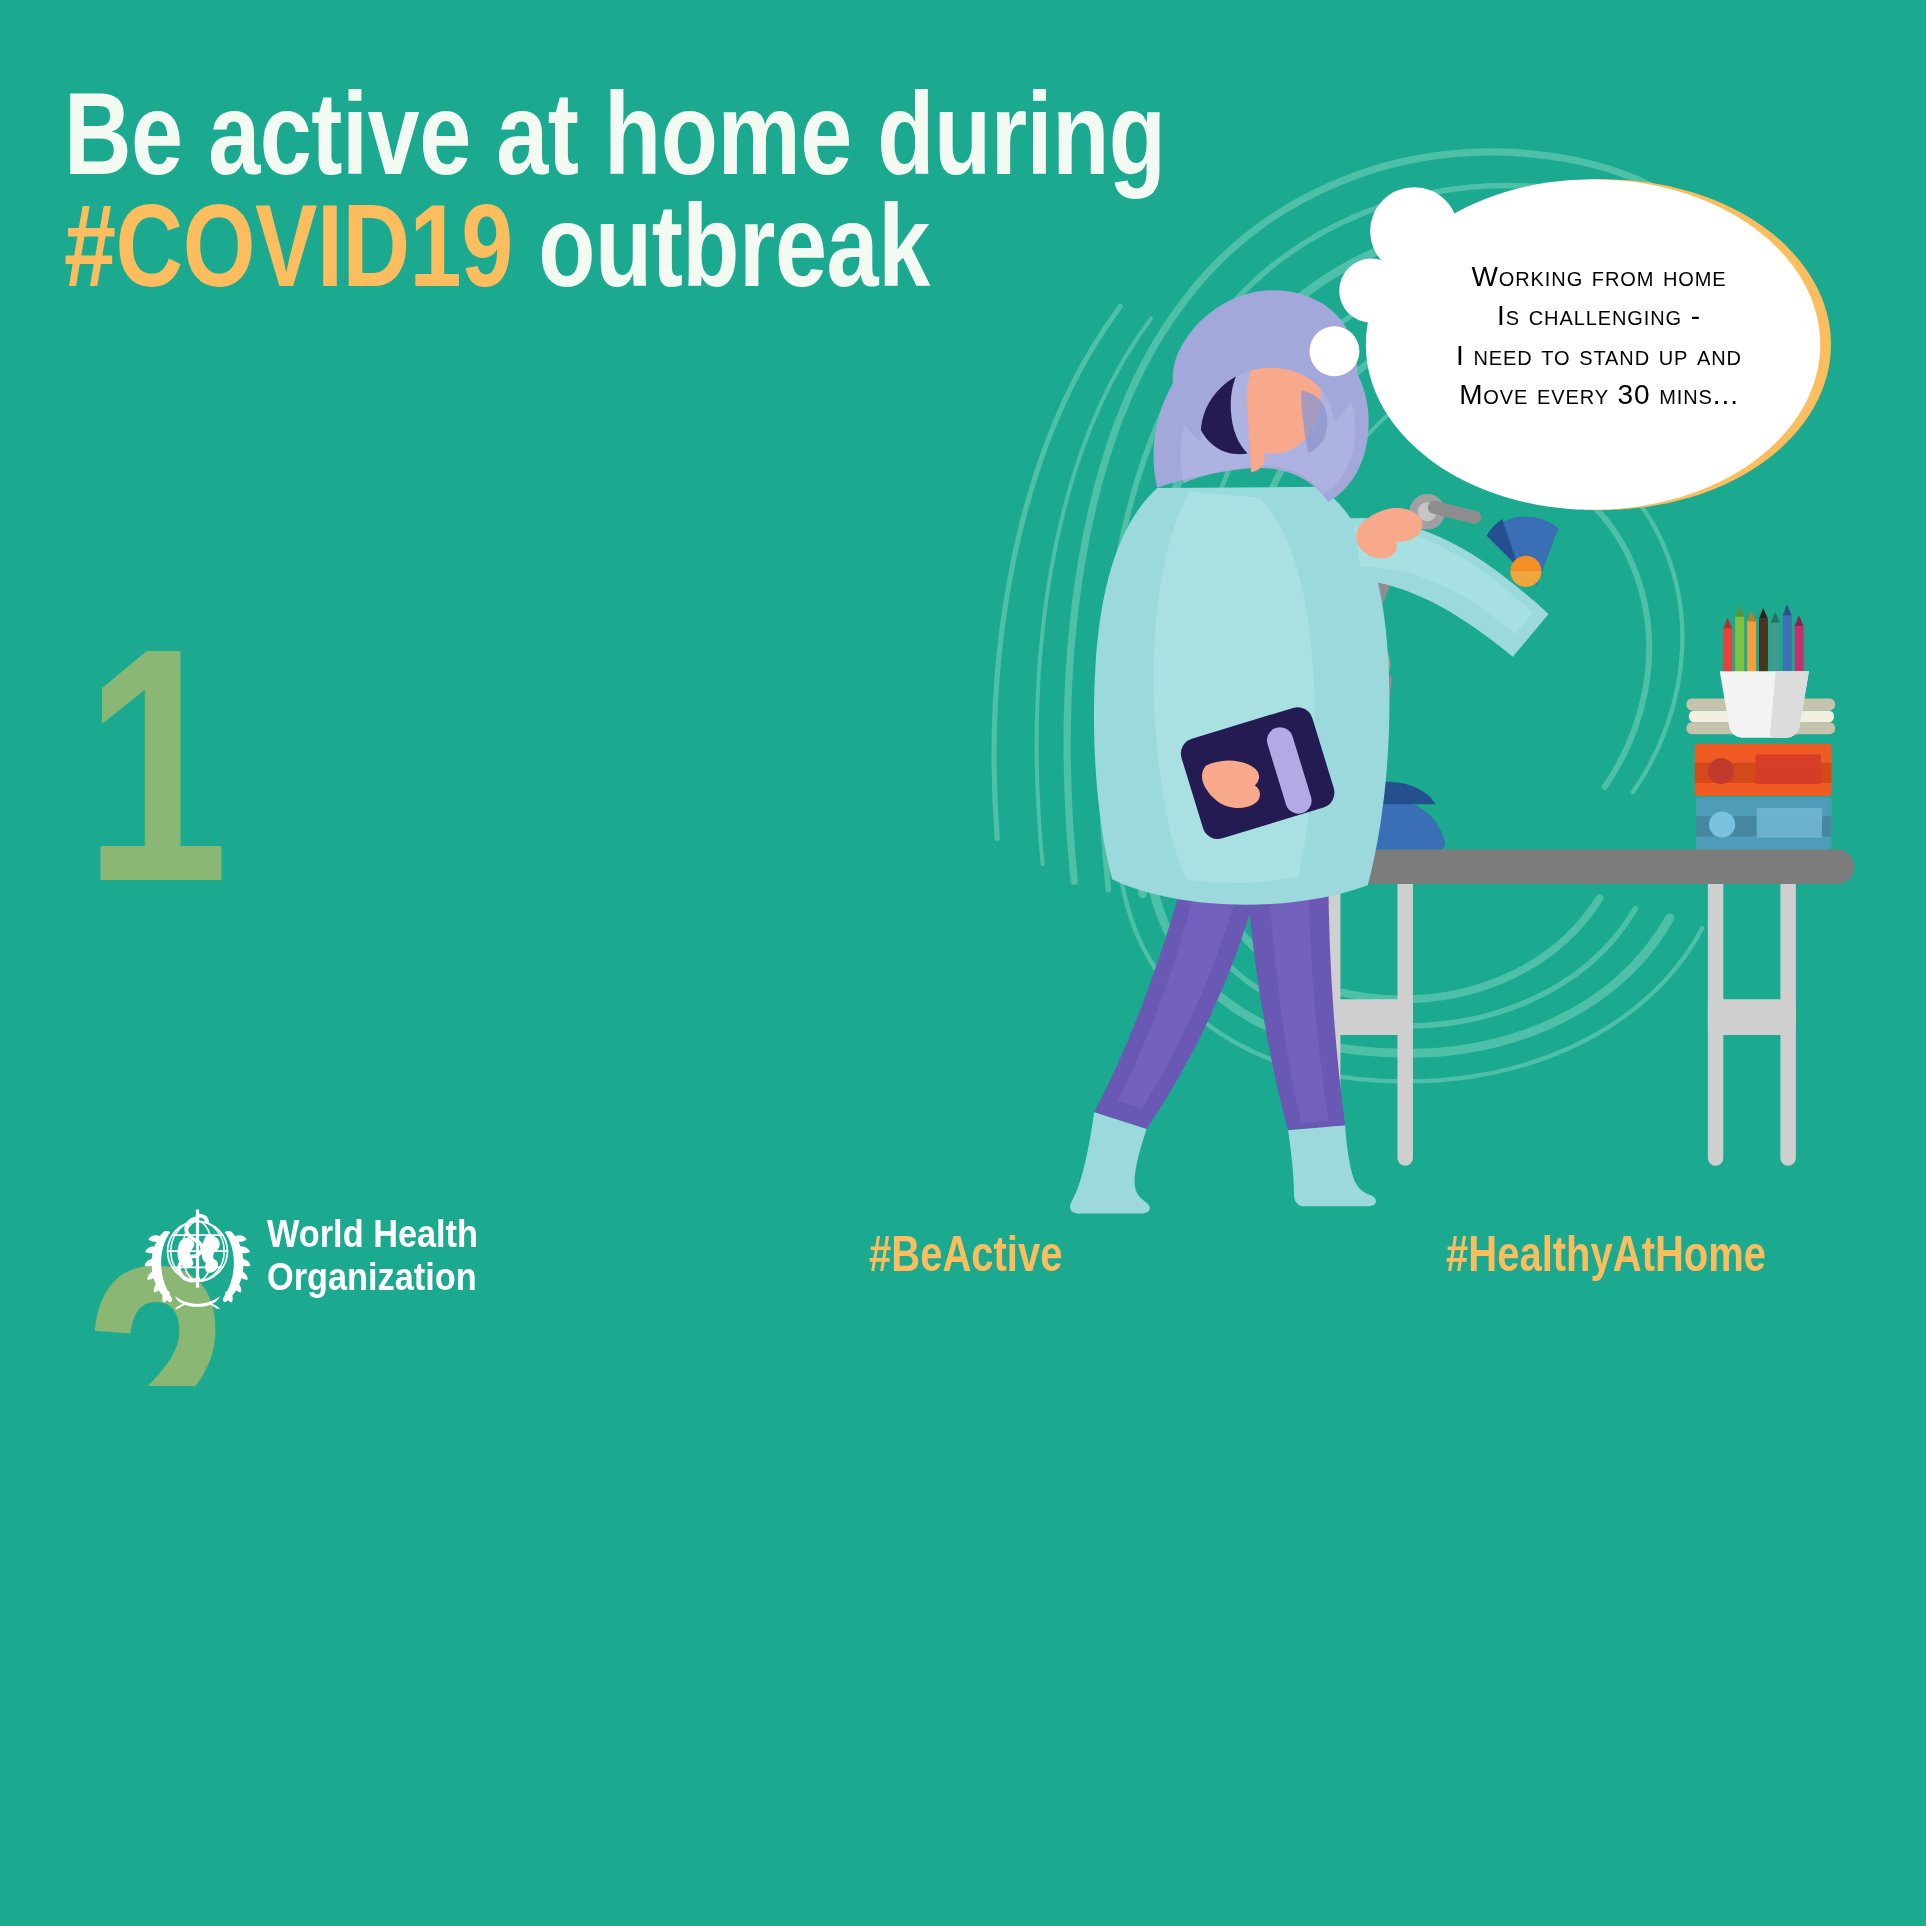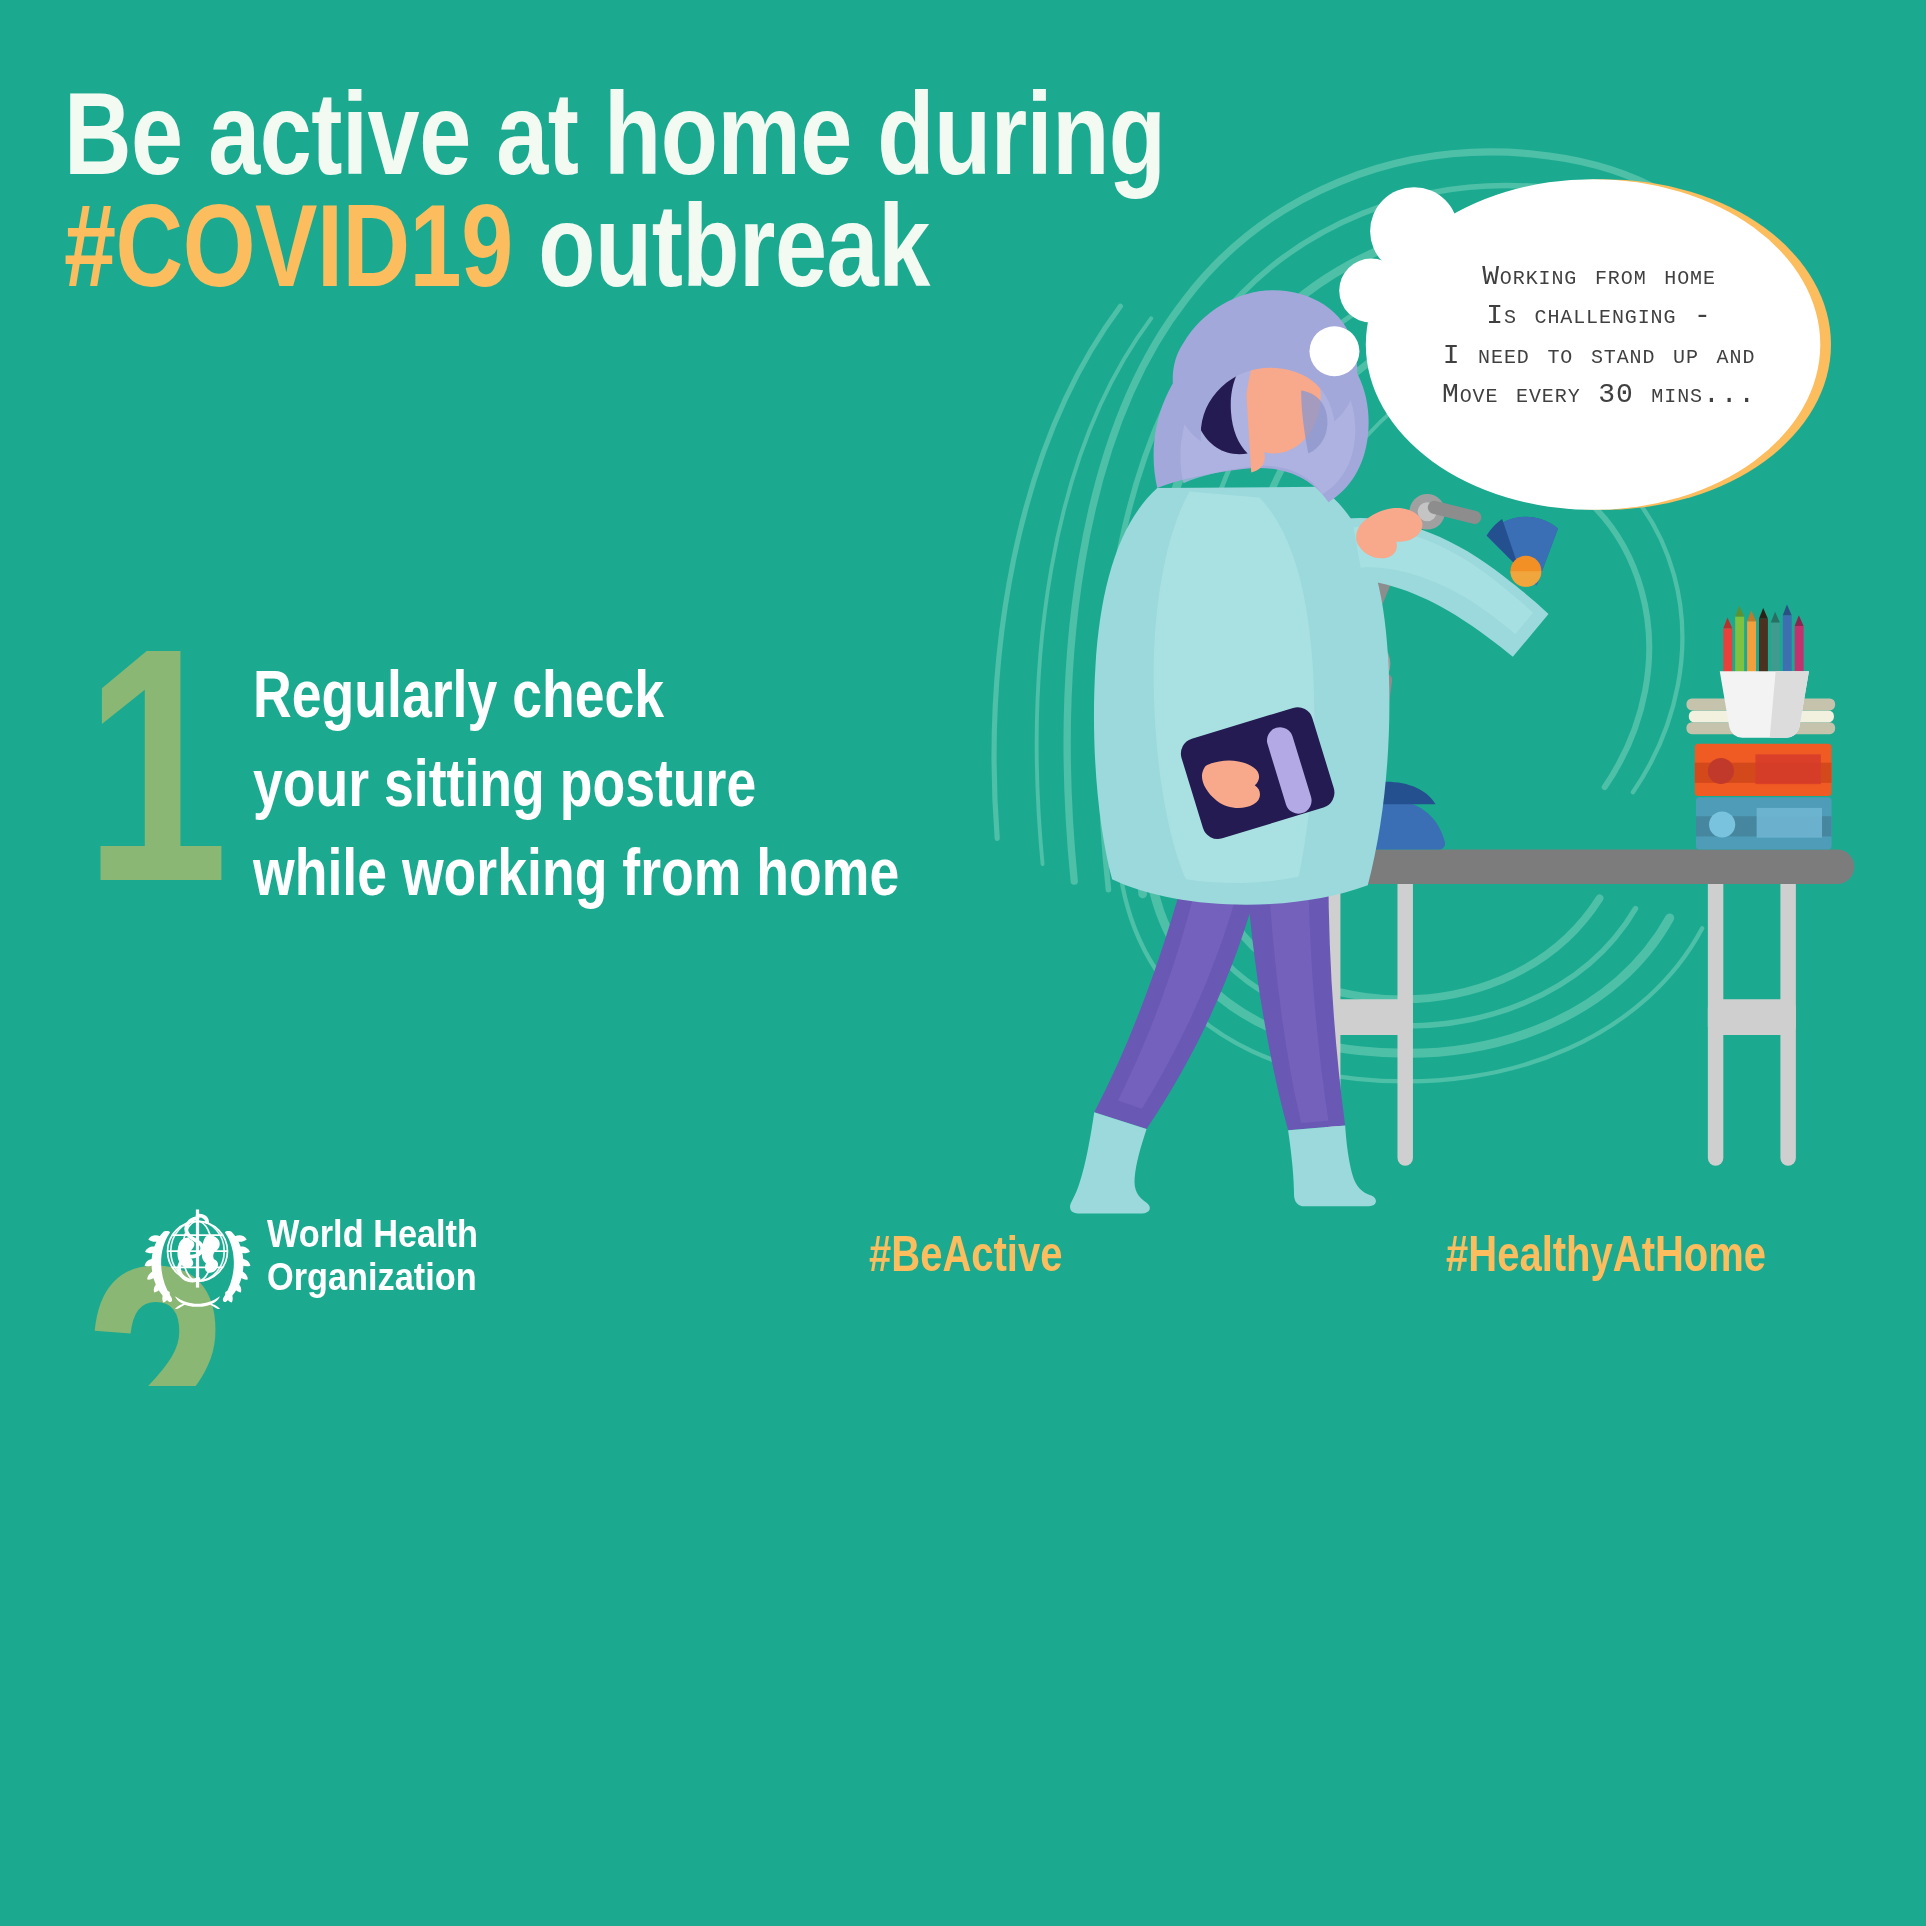--- a/index.html
+++ b/index.html
@@ -71,30 +71,29 @@
     width:476px;height:345px;
     z-index:35;
   }
   #bubble-text{
     position:absolute;left:0;top:0;width:100%;height:100%;
     display:flex;flex-direction:column;align-items:center;justify-content:center;
     padding:0 51px 18px 51px;
     z-index:2;
   }
   .bubble-line{
-    color:#404040;
+    color:#000000;
     font-size:28px;
     line-height:1.40;
     font-variant:small-caps;
     text-transform:lowercase;
     letter-spacing:0.9px;
     text-align:center;
     white-space:nowrap;
     font-weight:normal;
-    font-family:Liberation Mono, monospace;
   }
   .bubble-line::first-letter{text-transform:uppercase;}
 
   
   #footer{
     position:absolute;left:12px;bottom:71px;width:100%;
     height:119px;z-index:40;padding-left:36px;
   }
   #who-logo-block{
     position:absolute;left:132px;top:6px;
@@ -286,25 +285,20 @@
     <div id="bubble-text">
       <div class="bubble-line">Working from home</div>
       <div class="bubble-line">is challenging -</div>
       <div class="bubble-line">I need to stand up and</div>
       <div class="bubble-line">move every 30 mins...</div>
     </div>
   </div>
 
   <div class="tip" id="tip-1">
     <div class="tip-num">1</div>
-    <div class="tip-body">
-      <div class="tip-line">Regularly check</div>
-      <div class="tip-line">your sitting posture</div>
-      <div class="tip-line">while working from home</div>
-    </div>
   </div>
 
   <div class="tip" id="tip-2">
     <div class="tip-num">2</div>
   </div>
 
   <div id="footer">
 
     <div id="who-logo-block">
       <svg id="who-mark" viewBox="0 0 200 200">

